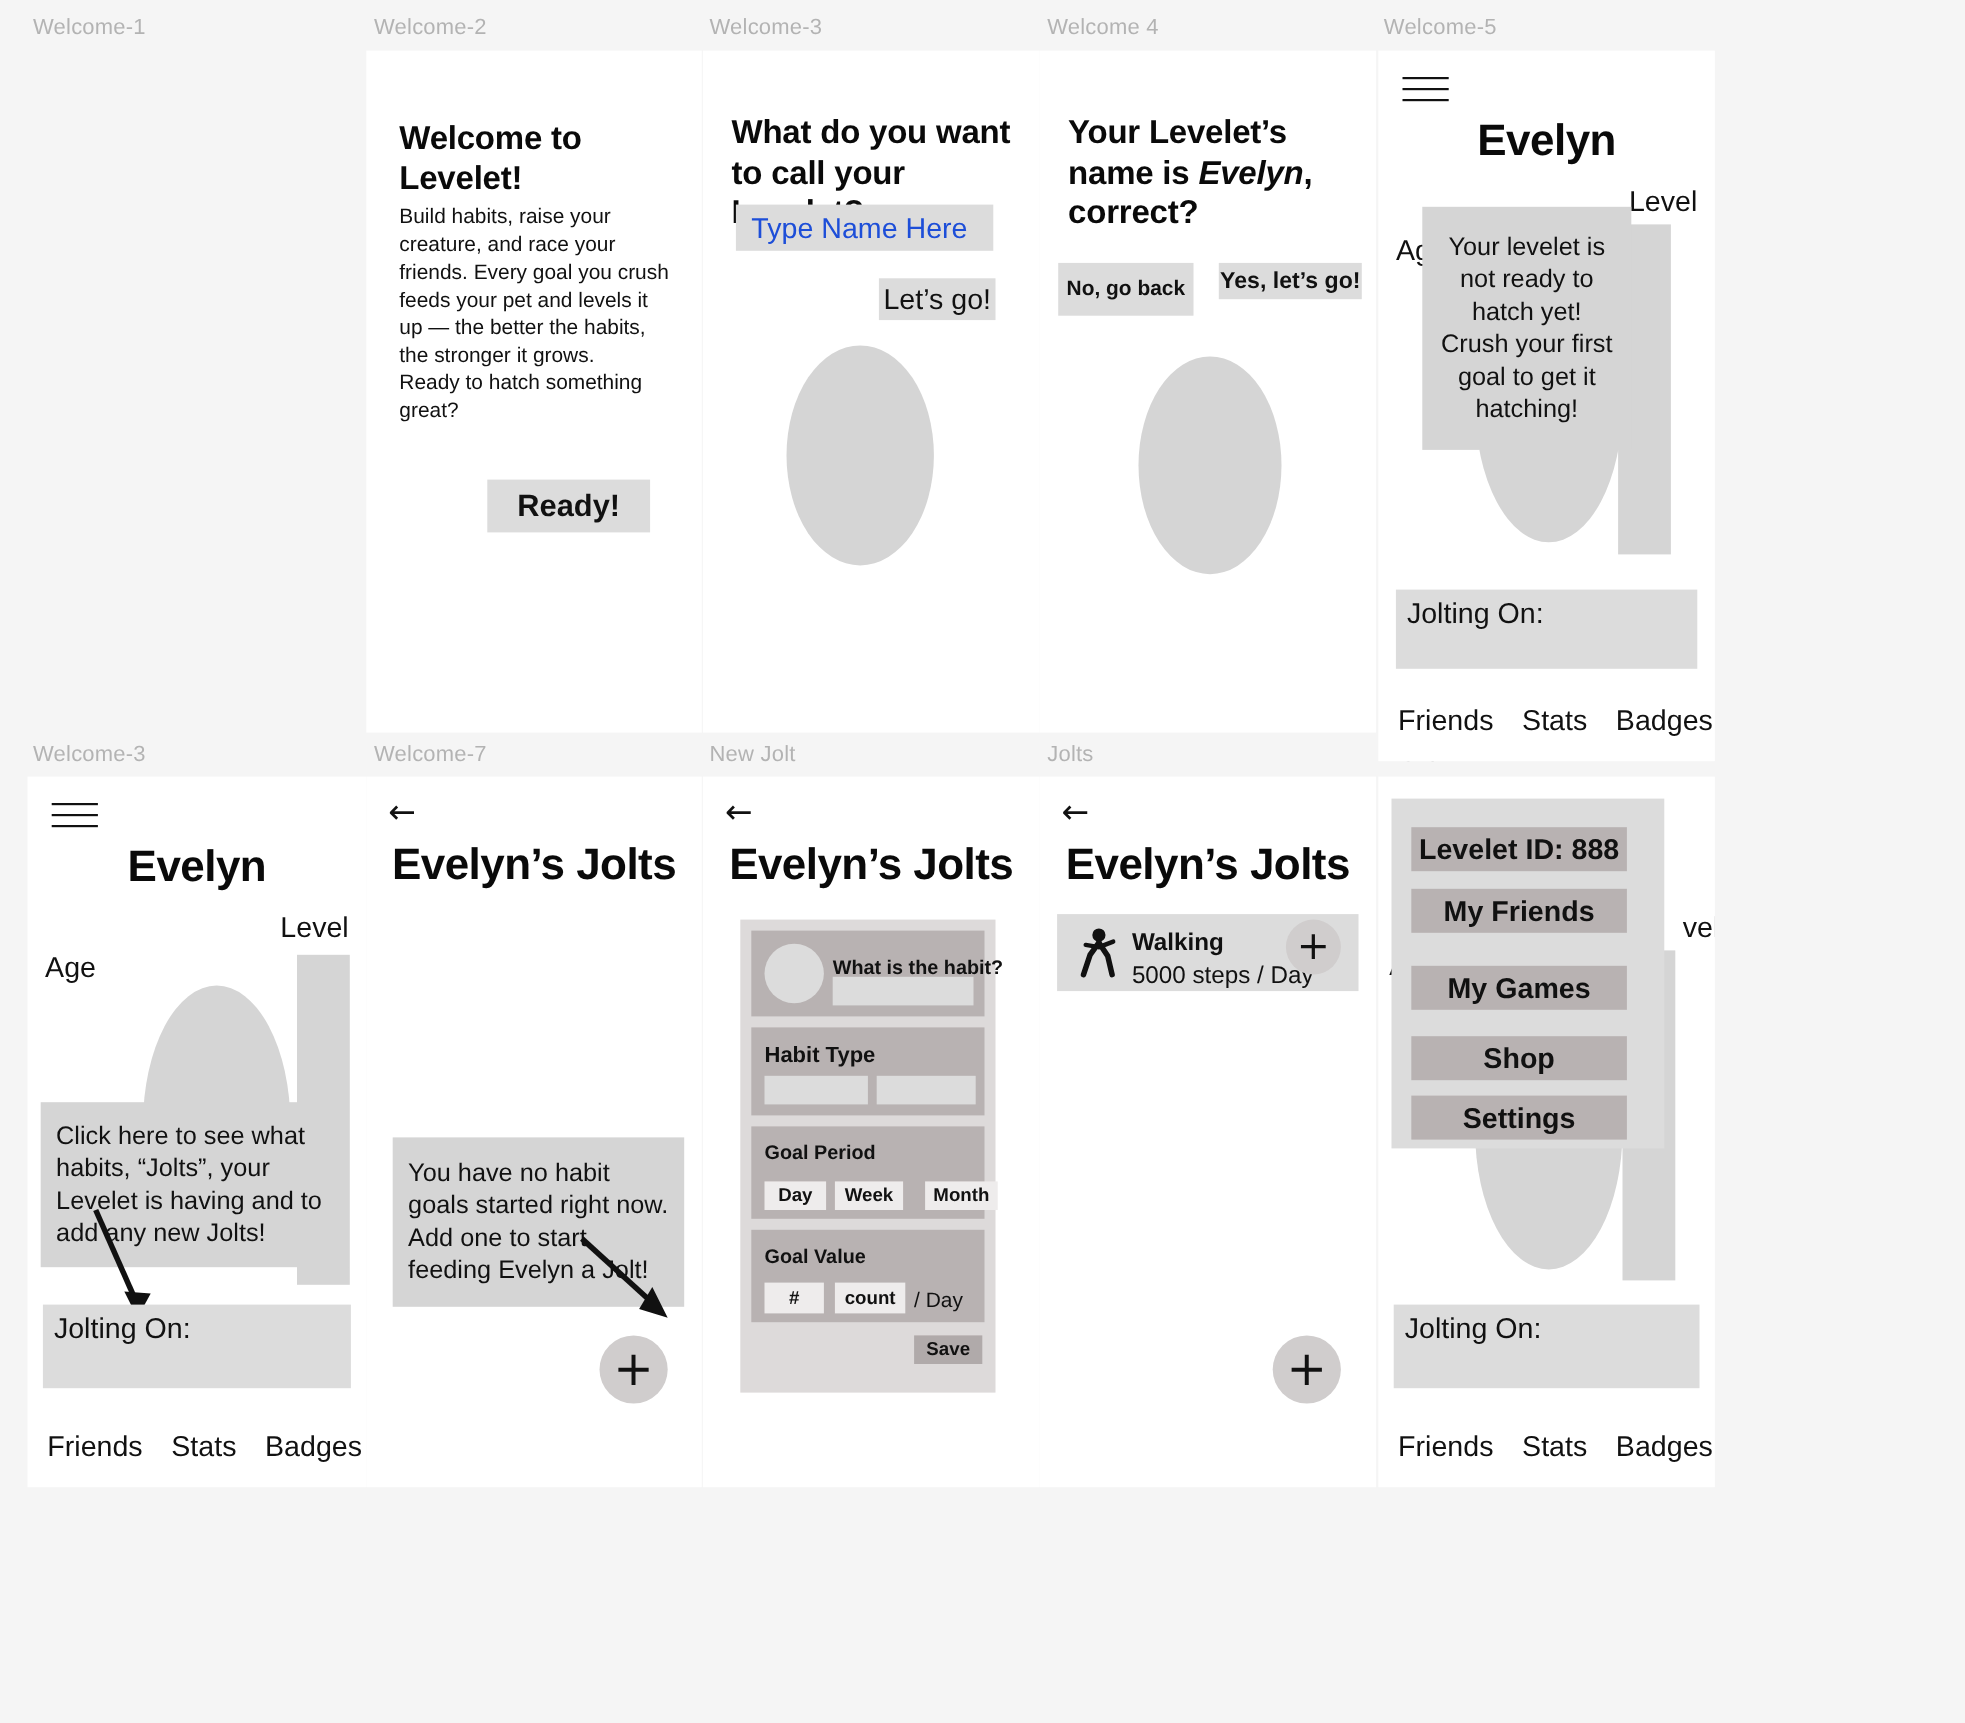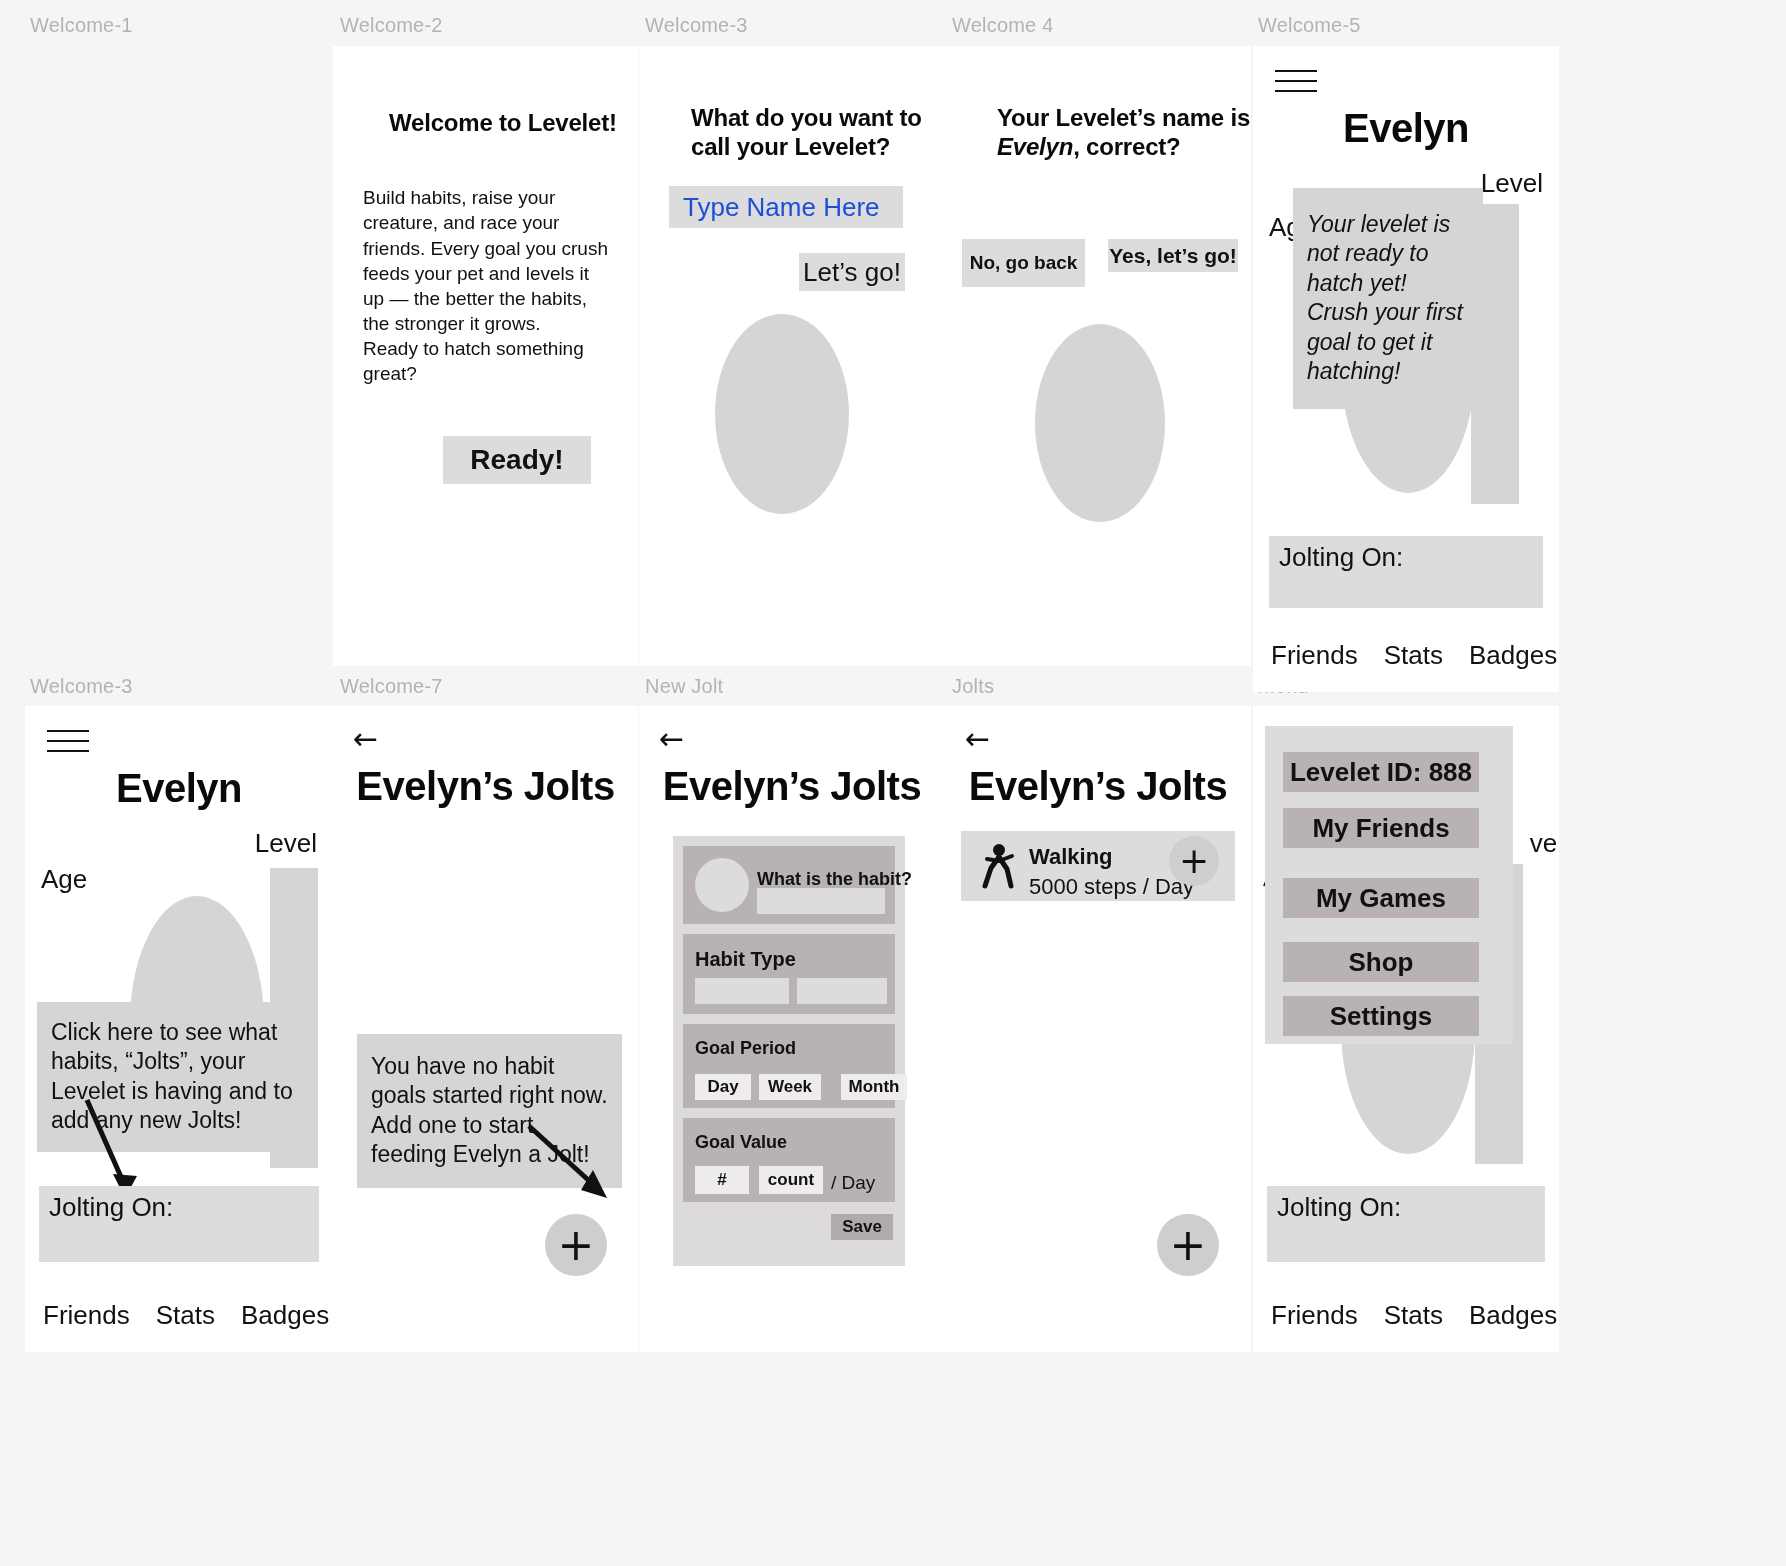--- a/index.html
+++ b/index.html
@@ -38,22 +38,22 @@
     font-size: 30px; line-height: 1; color: #111;
     font-family: "DejaVu Sans", sans-serif;
   }
   .big-title {
     position: absolute;
     font-size: 40px; font-weight: bold; color: #0a0a0a;
     letter-spacing: -0.5px; white-space: nowrap;
   }
   .h-title {
     position: absolute;
-    font-size: 24px; font-weight: bold; color: #0a0a0a;
-    line-height: 1.22; letter-spacing: -0.2px; margin-left: 26px;
+    font-size: 30px; font-weight: bold; color: #0a0a0a;
+    line-height: 1.22; letter-spacing: -0.2px;
   }
   .body-text {
     position: absolute;
     font-size: 19px; color: #111; line-height: 1.33;
   }
   .plain {
     position: absolute; font-size: 26px; color: #111; white-space: nowrap;
   }
   .gray-box { position: absolute; background: #dcdcdc; }
   .gray-mid  { position: absolute; background: #dddada; }
@@ -67,21 +67,21 @@
     display: flex; align-items: center;
     font-size: 26px;
   }
   .egg {
     position: absolute; background: #d5d5d5; border-radius: 50%;
   }
   .tooltip {
     position: absolute; background: #d5d5d5; color: #111;
     font-size: 23px; line-height: 1.28;
   }
-  .tooltip.center { text-align: left; font-style: italic; }
+  .tooltip.center { text-align: center; }
   .jolting {
     position: absolute; background: #dcdcdc;
     font-size: 26px; color: #111;
     padding: 6px 10px;
   }
   .navrow {
     position: absolute; display: flex; gap: 26px;
     font-size: 26px; color: #111;
   }
   .navrow span { white-space: nowrap; }

